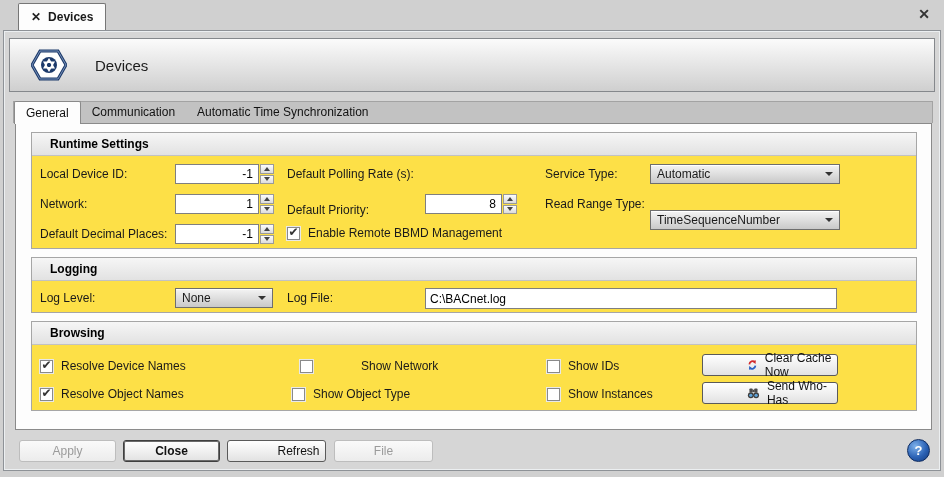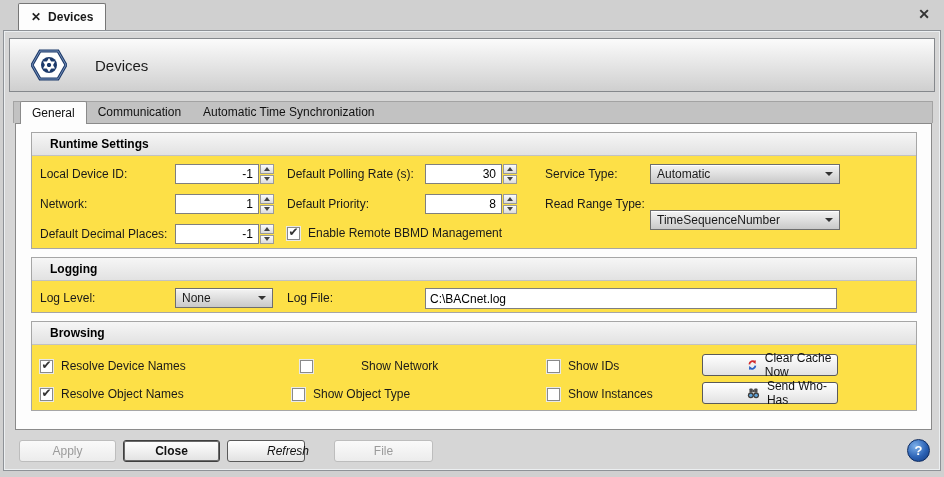--- a/index.html
+++ b/index.html
@@ -21,21 +21,21 @@
 
   
   .header-band { position:absolute; left:5px; top:7px; width:926px; height:54px;
                  background:linear-gradient(#fbfbfb,#cfcfcf); border:1px solid #85888c;
                  display:flex; align-items:center; }
   .hex-icon { margin-left:21px; width:36px; height:32px; flex:0 0 auto; }
   .header-title { margin-left:28px; font-size:15px; color:#1c1c1c; }
 
   
   .tabstrip { position:absolute; left:9px; top:70px; width:920px; height:22px; background:#c2c2c2;
-              border:1px solid #a3a3a3; border-bottom:none; display:flex; align-items:flex-end; padding-left:6px; }
+              border:1px solid #a3a3a3; border-bottom:none; display:flex; align-items:flex-end; }
   .tab { height:22px; padding:0 11px; display:flex; align-items:center; color:#111; cursor:pointer; position:relative; }
   .tab.selected { background:#fdfdfd; border:1px solid #8a8a8a; border-bottom:none; z-index:3; height:23px; margin-bottom:-1px;
                   border-radius:2px 2px 0 0; }
   .tabpage { position:absolute; left:11px; top:92px; width:917px; height:307px; background:#fdfdfd;
              border:1px solid #8a8a8a; z-index:2; }
 
   
   .group { position:absolute; left:27px; width:886px; background:#fde047; border:1px solid #a6a6a6; z-index:4; }
   .group-header { height:23px; background:linear-gradient(#f6f6f6,#e2e2e2); border-bottom:1px solid #c2c2c2;
                   font-weight:bold; line-height:23px; padding-left:18px; color:#000; }
@@ -166,33 +166,22 @@
           <div class="spin-up">
               <div class="tri-up"></div>
             </div>
           <div class="spin-down">
               <div class="tri-down"></div>
             </div>
         </div>
       </div>
 
       <div class="field-label" style="left:255px; top:31px;">Default Polling Rate (s):</div>
-      <div class="spinbox" style="left:393px; top:31px;">
-        <input class="spin-input narrow" value="30" style="">
-        <div class="spin-btns">
-          <div class="spin-up">
-              <div class="tri-up"></div>
-            </div>
-          <div class="spin-down">
-              <div class="tri-down"></div>
-            </div>
-        </div>
-      </div>
-
-      <div class="field-label" style="left:255px; top:61px;">Default Priority:</div>
+
+      <div class="field-label" style="left:255px; top:67px;">Default Priority:</div>
       <div class="spinbox" style="left:393px; top:61px;">
         <input class="spin-input narrow" value="8" style="">
         <div class="spin-btns">
           <div class="spin-up">
               <div class="tri-up"></div>
             </div>
           <div class="spin-down">
               <div class="tri-down"></div>
             </div>
         </div>
@@ -295,21 +284,21 @@
         <span>Send Who-Has</span>
       </div>
     </div>
 
     <div class="btn disabled" style="left:15px; top:409px; width:97px;">
       <span>Apply</span>
     </div>
     <div class="btn focus" style="left:119px; top:409px; width:97px;">
       <span>Close</span>
     </div>
-    <div class="btn dark" style="left:223px; top:409px; width:78px;font-style:italic;">
+    <div class="btn dark" style="left:223px; top:409px; width:99px;">
       <span>Refresh</span>
     </div>
     <div class="btn disabled" style="left:330px; top:409px; width:99px;">
       <span>File</span>
     </div>
 
     <div class="help-btn">
       <span>?</span>
     </div>
 

